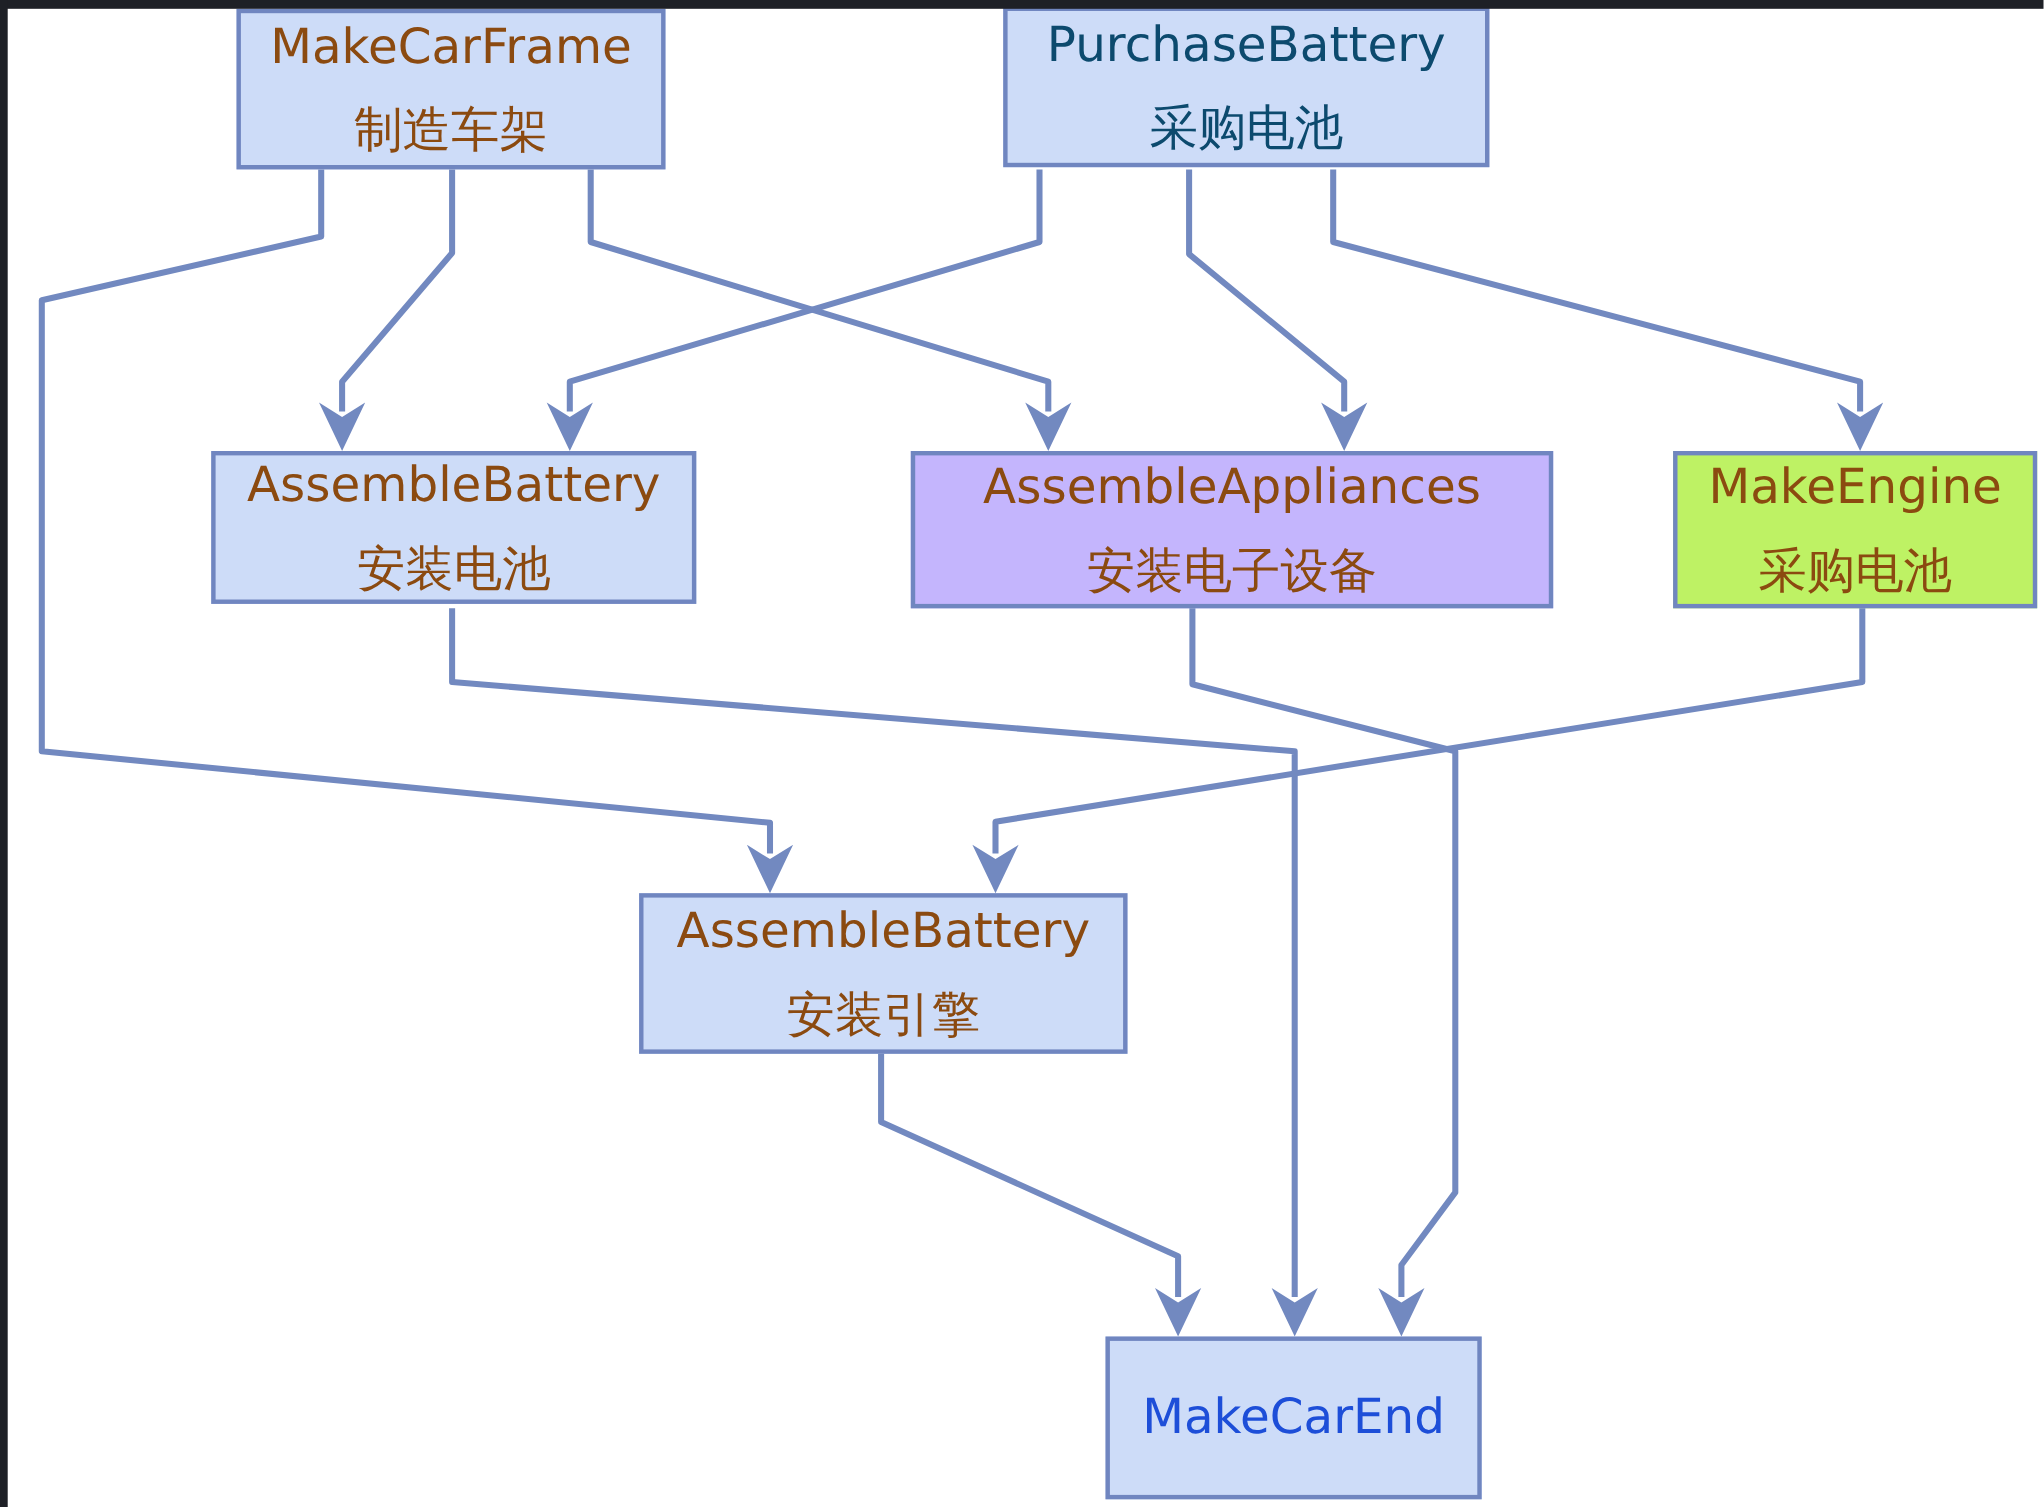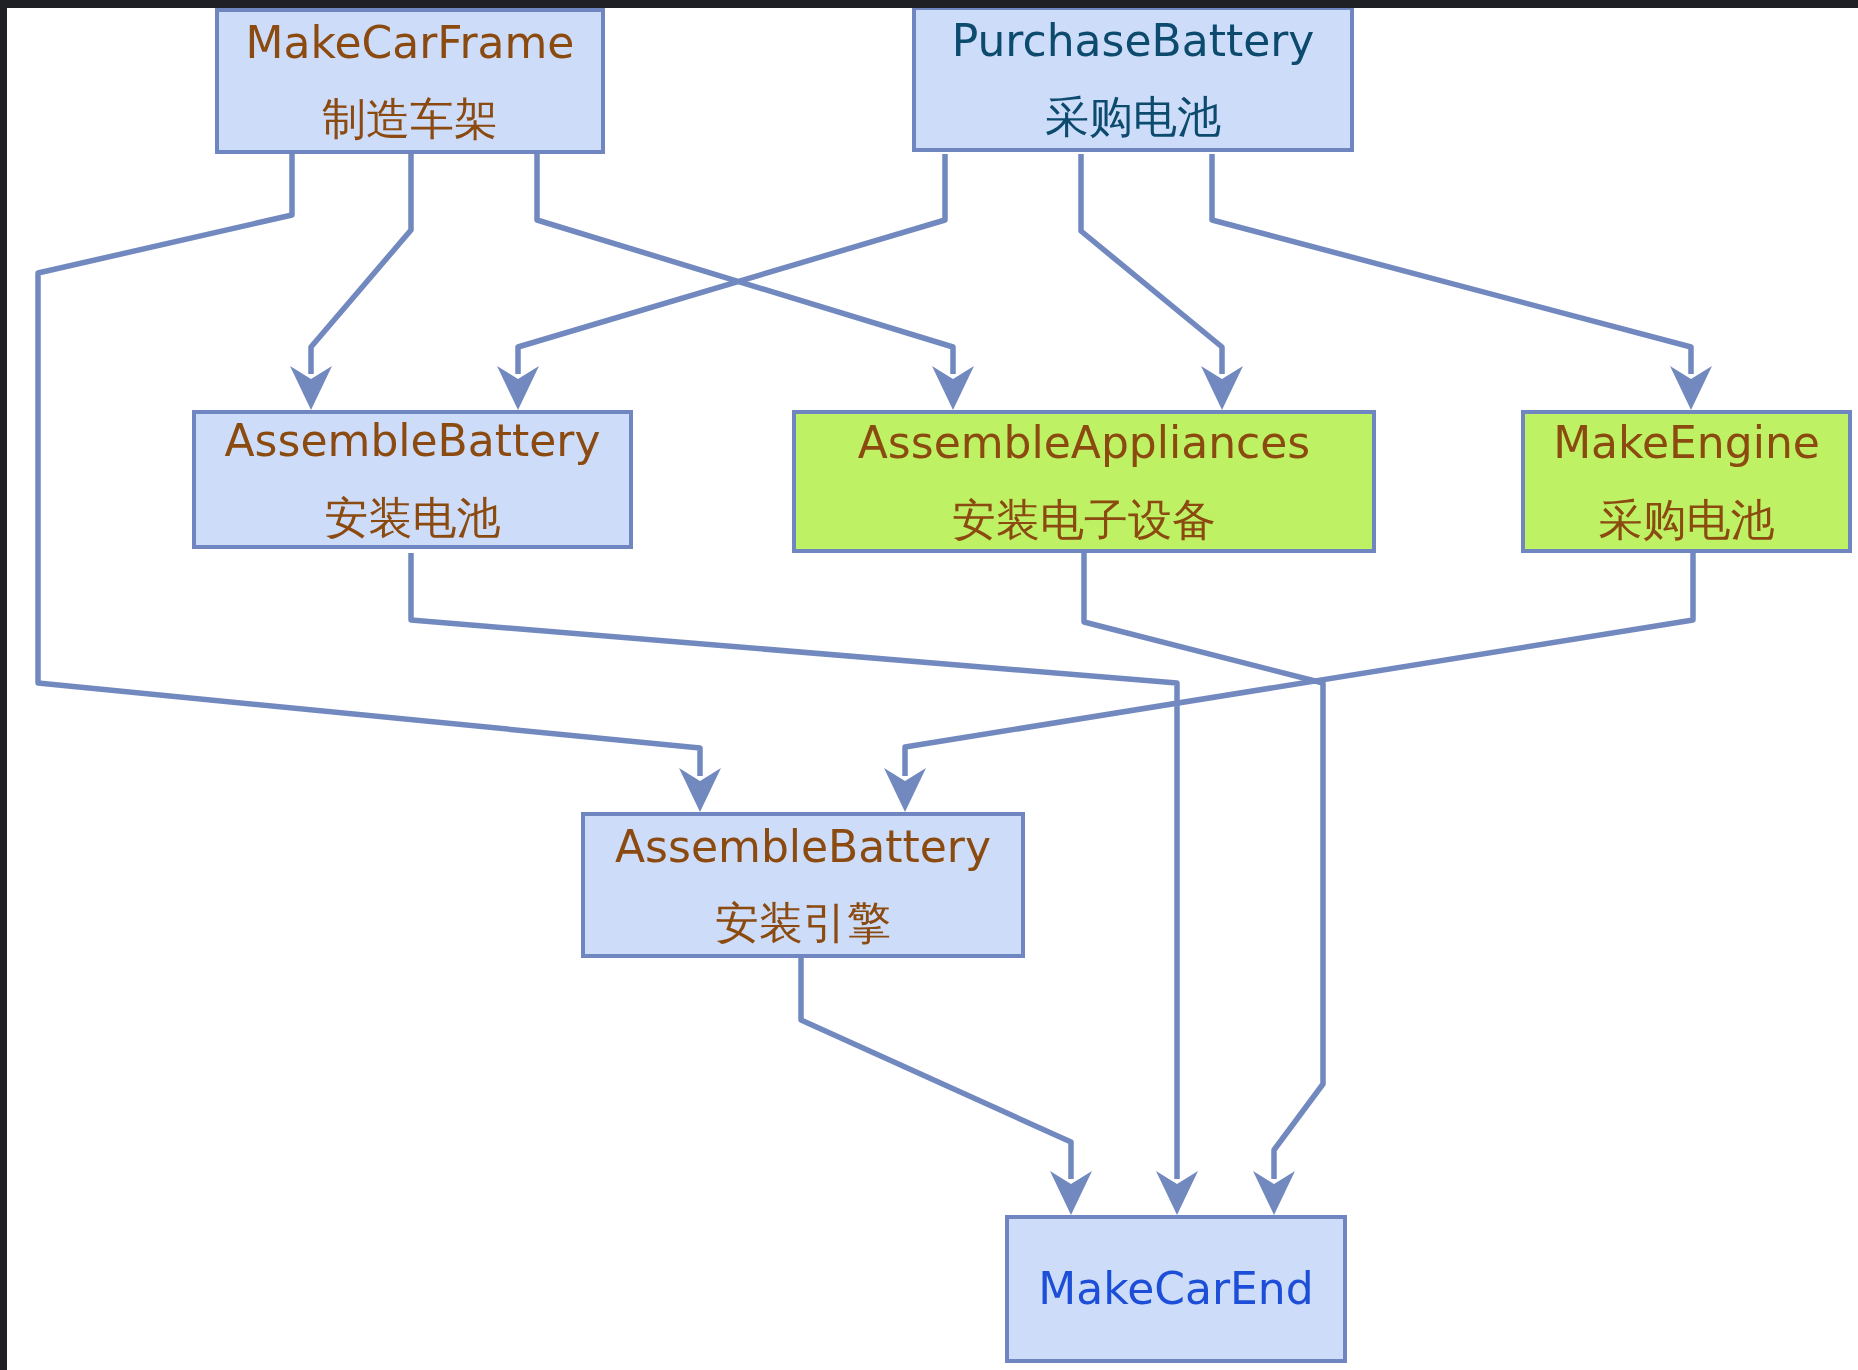--- a/index.html
+++ b/index.html
@@ -87,21 +87,21 @@
       <span class="label-zh">制造车架</span>
     </div>
     <div class="node" style="left: 912px; top: 6px; width: 442px; height: 146px; background: rgb(205, 220, 248); border-color: rgb(112, 134, 192); color: #0c4a6e;">
       <span class="label-en">PurchaseBattery</span>
       <span class="label-zh">采购电池</span>
     </div>
     <div class="node" style="left: 192px; top: 410px; width: 441px; height: 139px; background: rgb(205, 220, 248); border-color: rgb(112, 134, 192); color: rgb(139, 74, 16);">
       <span class="label-en">AssembleBattery</span>
       <span class="label-zh">安装电池</span>
     </div>
-    <div class="node" style="left: 792px; top: 410px; width: 584px; height: 143px; background: #bef264; border-color: rgb(112, 134, 192); color: rgb(139, 74, 16);">
+    <div class="node" style="left: 828px; top: 410px; width: 584px; height: 143px; background: #c4b5fd; border-color: rgb(112, 134, 192); color: rgb(139, 74, 16);">
       <span class="label-en">AssembleAppliances</span>
       <span class="label-zh">安装电子设备</span>
     </div>
     <div class="node" style="left: 1521px; top: 410px; width: 331px; height: 143px; background: #bef264; border-color: rgb(112, 134, 192); color: rgb(139, 74, 16);">
       <span class="label-en">MakeEngine</span>
       <span class="label-zh">采购电池</span>
     </div>
     <div class="node" style="left: 581px; top: 812px; width: 444px; height: 146px; background: rgb(205, 220, 248); border-color: rgb(112, 134, 192); color: rgb(139, 74, 16);">
       <span class="label-en">AssembleBattery</span>
       <span class="label-zh">安装引擎</span>

